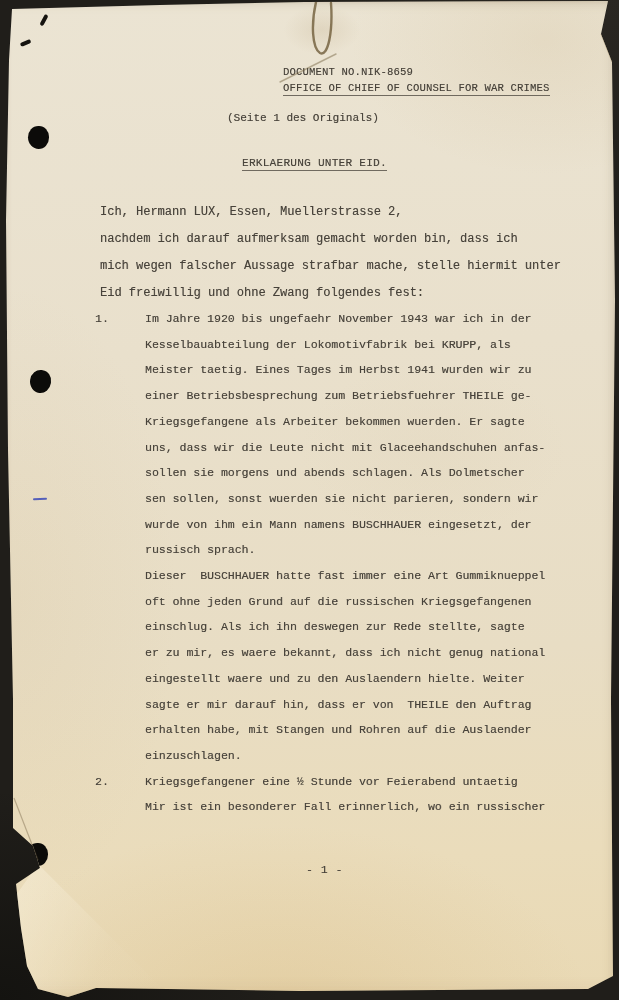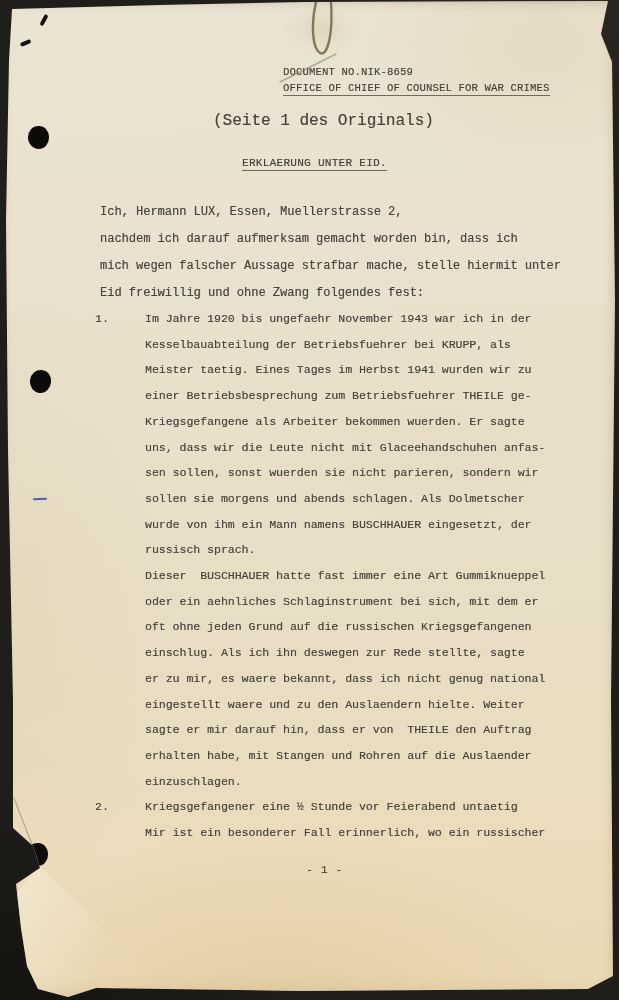--- a/index.html
+++ b/index.html
@@ -19,21 +19,21 @@
       radial-gradient(180px 120px at 70% 45%, rgba(200,180,140,.07), transparent 75%),
       linear-gradient(178deg,#ebe4d3 0%,#e9e0cc 35%,#e8ddc4 65%,#eadcbb 85%,#e9d9b4 100%);
     box-shadow:inset -10px 0 14px -8px rgba(100,80,50,.35),
                inset 8px 0 12px -8px rgba(110,90,60,.30),
                inset 0 -12px 20px -10px rgba(140,110,65,.30),
                inset 0 10px 12px -8px rgba(120,100,70,.22);}
   .type{color:#47423a;text-shadow:0.3px 0.3px 0.5px rgba(71,66,58,.45);}
   .tline{white-space:pre;}
   .header{position:absolute;left:283px;top:53px;font-size:10.5px;line-height:15.5px;letter-spacing:.2px;margin-top:12px;}
   .underlined{border-bottom:1.2px solid rgba(71,66,58,.75);display:inline-block;line-height:14px;}
-  .seite{position:absolute;left:213px;top:112px;font-size:16px;}
+  .seite{position:absolute;left:227px;top:112px;font-size:11px;}
   .title{position:absolute;left:242px;top:156px;font-size:11px;letter-spacing:.3px;padding-bottom:1px;}
   .intro{position:absolute;left:100px;top:199px;font-size:12px;line-height:27px;}
   .body{position:absolute;left:95px;top:306px;font-size:11.5px;line-height:25.7px;}
   .block{display:flex;}
   .num{width:27px;flex:none;}
   .lines{flex:1;margin-left:23px;}
   .pagenum{position:absolute;left:306px;top:863px;font-size:11.5px;letter-spacing:.5px;}
   .hole{position:absolute;width:21px;height:23px;background:#0c0b09;border-radius:50% 48% 50% 52%;}
   .hole1{left:28px;top:126px;}
   .hole2{left:30px;top:370px;transform:rotate(8deg);}
@@ -69,36 +69,35 @@
         <div class="tline">nachdem ich darauf aufmerksam gemacht worden bin, dass ich</div>
         <div class="tline">mich wegen falscher Aussage strafbar mache, stelle hiermit unter</div>
         <div class="tline">Eid freiwillig und ohne Zwang folgendes fest:</div>
       </div>
 
     <div class="body type" id="body-blocks">
         <div class="block">
           <span class="num tline">1.</span>
           <div class="lines">
             <div class="tline">Im Jahre 1920 bis ungefaehr November 1943 war ich in der</div>
-            <div class="tline">Kesselbauabteilung der Betriebsfuehrer bei KRUPP, als</div>
+            <div class="tline">Kesselbauabteilung der Lokomotivfabrik bei KRUPP, als</div>
             <div class="tline">Meister taetig. Eines Tages im Herbst 1941 wurden wir zu</div>
             <div class="tline">einer Betriebsbesprechung zum Betriebsfuehrer THEILE ge-</div>
             <div class="tline">Kriegsgefangene als Arbeiter bekommen wuerden. Er sagte</div>
             <div class="tline">uns, dass wir die Leute nicht mit Glaceehandschuhen anfas-</div>
+            <div class="tline">sollen sie morgens und abends schlagen. Als Dolmetscher</div>
             <div class="tline">sen sollen, sonst wuerden sie nicht parieren, sondern wir</div>
-            <div class="tline">sollen sie morgens und abends schlagen. Als Dolmetscher</div>
             <div class="tline">wurde von ihm ein Mann namens BUSCHHAUER eingesetzt, der</div>
             <div class="tline">russisch sprach.</div>
           </div>
         </div>
         <div class="block">
           <span class="num tline"></span>
           <div class="lines">
             <div class="tline">Dieser  BUSCHHAUER hatte fast immer eine Art Gummiknueppel</div>
-            <div class="tline">oder ein aehnliches Schlaginstrument bei sich, mit dem er</div>
             <div class="tline">oft ohne jeden Grund auf die russischen Kriegsgefangenen</div>
             <div class="tline">einschlug. Als ich ihn deswegen zur Rede stellte, sagte</div>
             <div class="tline">er zu mir, es waere bekannt, dass ich nicht genug national</div>
             <div class="tline">eingestellt waere und zu den Auslaendern hielte. Weiter</div>
             <div class="tline">sagte er mir darauf hin, dass er von  THEILE den Auftrag</div>
             <div class="tline">erhalten habe, mit Stangen und Rohren auf die Auslaender</div>
             <div class="tline">einzuschlagen.</div>
           </div>
         </div>
         <div class="block">

